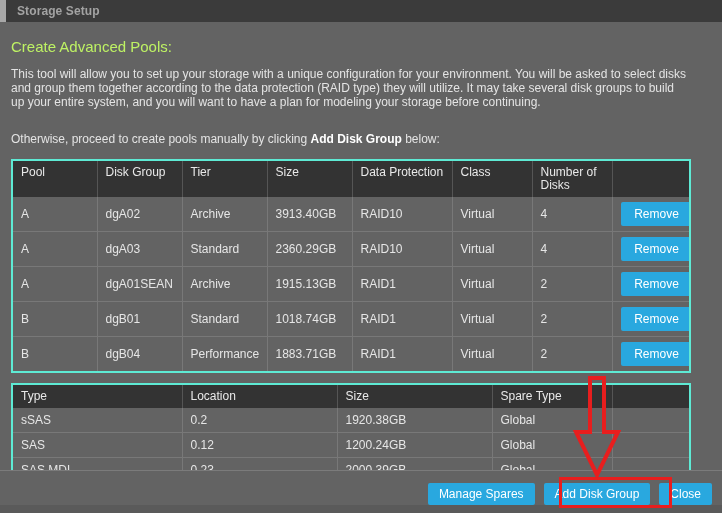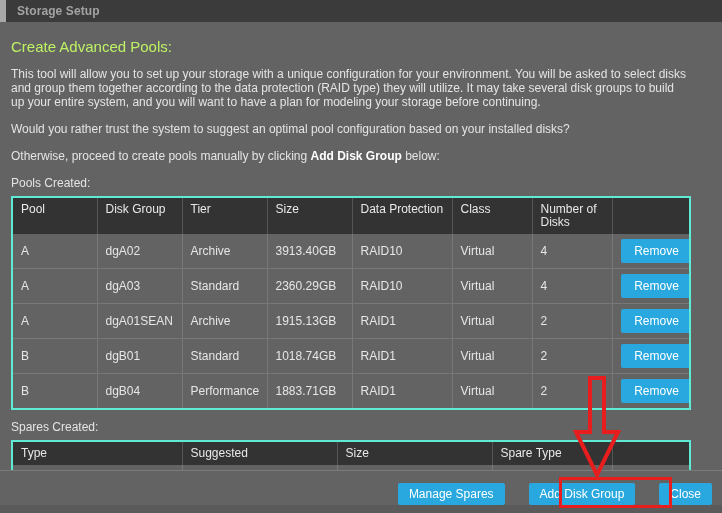--- a/index.html
+++ b/index.html
@@ -137,21 +137,21 @@
     width: 722px;
     height: 43px;
     background: #636363;
     border-top: 1px solid #7b7b7b;
   }
   #footer .btnrow {
     position: absolute;
     right: 10px;
     top: 12px;
     display: flex;
-    gap: 24px;
+    gap: 9px;
     align-items: flex-end;
   }
   #footer .btn { padding: 4px 11px; }
   #bottomstrip {
     position: absolute;
     left: 0;
     top: 505px;
     width: 722px;
     height: 8px;
     background: #5a5a5a;
@@ -187,30 +187,28 @@
 </div>
 
 <div id="content">
 
   <h1 class="page-title">Create Advanced Pools:</h1>
 
   <p class="para">This tool will allow you to set up your storage with a unique configuration for your environment. You will be asked to select disks and group them together according to the data protection (RAID type) they will utilize. It may take several disk groups to build up your entire system, and you will want to have a plan for modeling your storage before continuing.</p>
 
   <div class="gap-sm"></div>
 
-  <p class="para" style="max-width:560px;">Would you rather trust the system to suggest an optimal pool configuration based on your installed disks?</p>
 
 
   <div class="gap-sm"></div>
 
   <p class="para"><span>Otherwise, proceed to create pools manually by clicking </span><span class="bold">Add Disk Group</span><span> below:</span></p>
 
   <div class="gap-sm"></div>
 
-  <div class="section-label">Pools Created:</div>
 
   
   <table class="grid">
     <colgroup>
       <col style="width:85px">
         <col style="width:85px">
         <col style="width:85px">
       <col style="width:85px">
         <col style="width:100px">
         <col style="width:80px">
@@ -288,35 +286,34 @@
         <td>2</td>
         <td class="action-cell">
           <button class="btn btn-remove">Remove</button>
         </td>
       </tr>
     </tbody>
   </table>
 
   <div class="gap-sm"></div>
 
-  <div class="section-label">Spares Created:</div>
 
   
   <table class="grid">
     <colgroup>
       <col style="width:170px">
         <col style="width:155px">
       <col style="width:155px">
         <col style="width:120px">
         <col style="width:78px">
     </colgroup>
     <thead>
       <tr>
         <th>Type</th>
-        <th>Suggested</th>
+        <th>Location</th>
         <th>Size</th>
         <th>Spare Type</th>
         <th></th>
       </tr>
     </thead>
     <tbody>
       <tr>
         <td>sSAS</td>
         <td>0.2</td>
         <td>1920.38GB</td>

